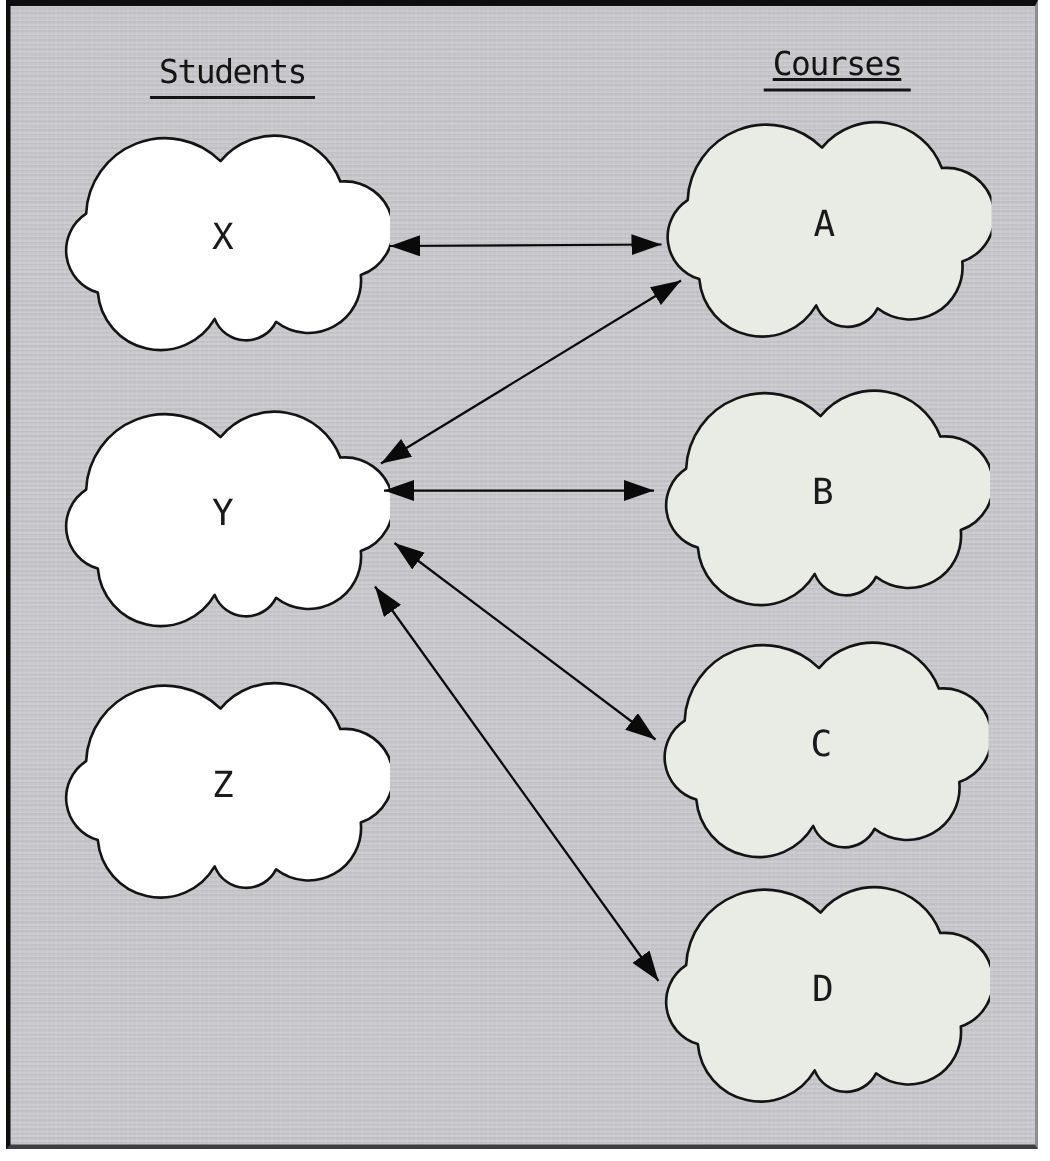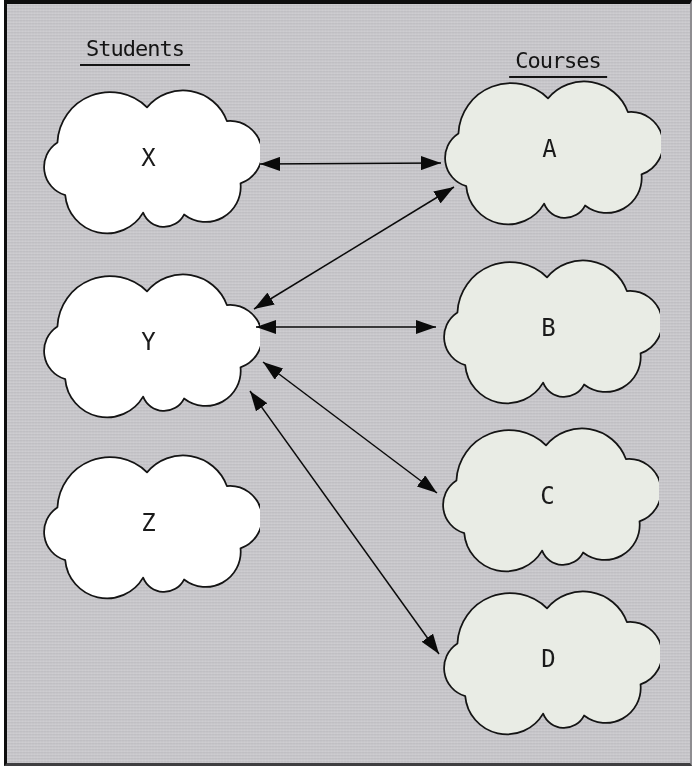--- a/index.html
+++ b/index.html
@@ -49,22 +49,22 @@
     transform: translateX(-50%);
     font-size: 22px;
     font-weight: 400;
     color: #141414;
     letter-spacing: -1px;
     border-bottom: 2px solid #141414;
     padding: 0 6px 4px 6px;
     white-space: nowrap;
     line-height: 1.0;
   }
-  .heading-students { left: 128px; top: 34px; }
-  .heading-courses  { left: 551px; top: 46px; }
+  .heading-students { left: 148px; top: 34px; }
+  .heading-courses  { left: 551px; top: 29px; text-decoration: underline; }
   .labels-layer {
     position: absolute;
     left: 0; top: 0;
     width: 100%; height: 100%;
     pointer-events: none;
   }
   .node-label {
     position: absolute;
     transform: translate(-50%, -50%);
     font-size: 24px;

